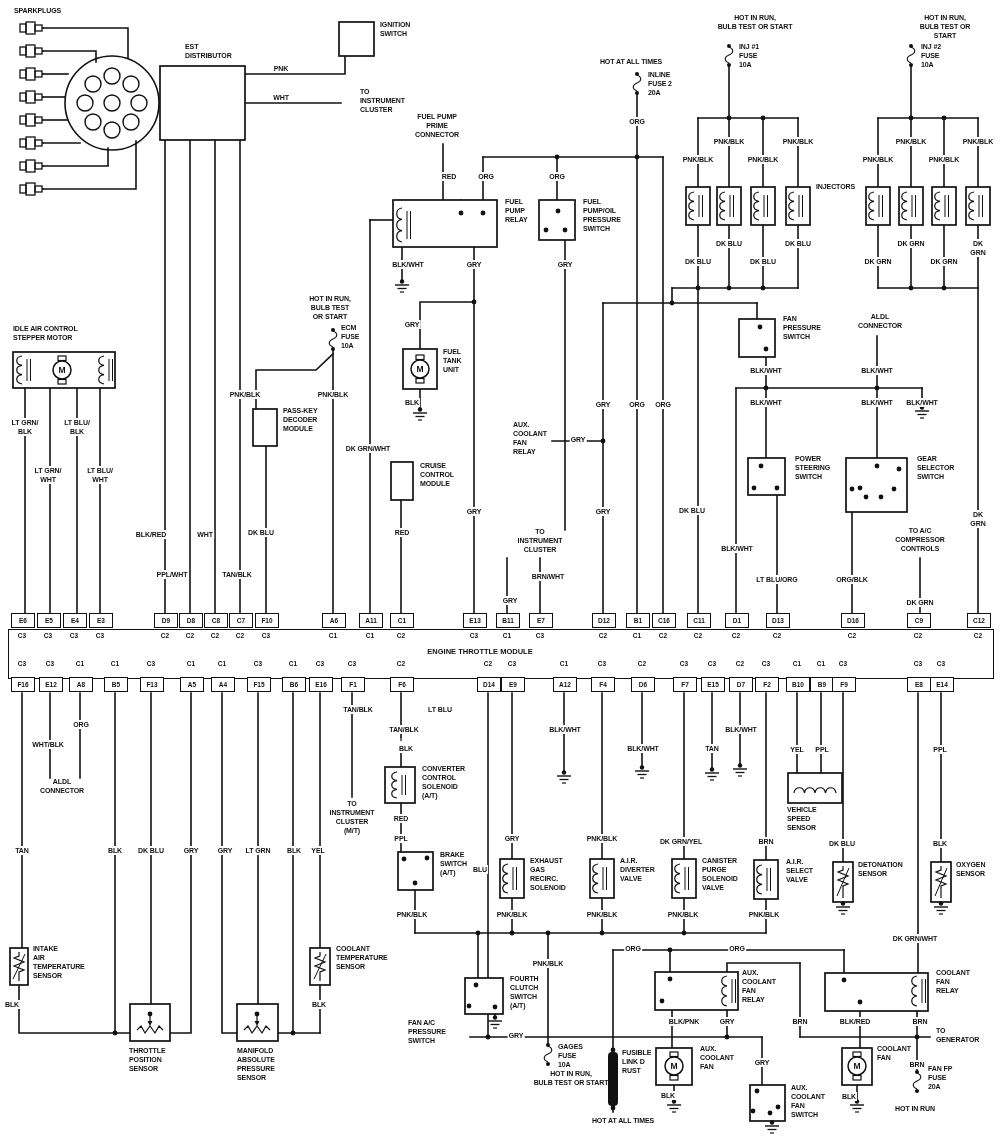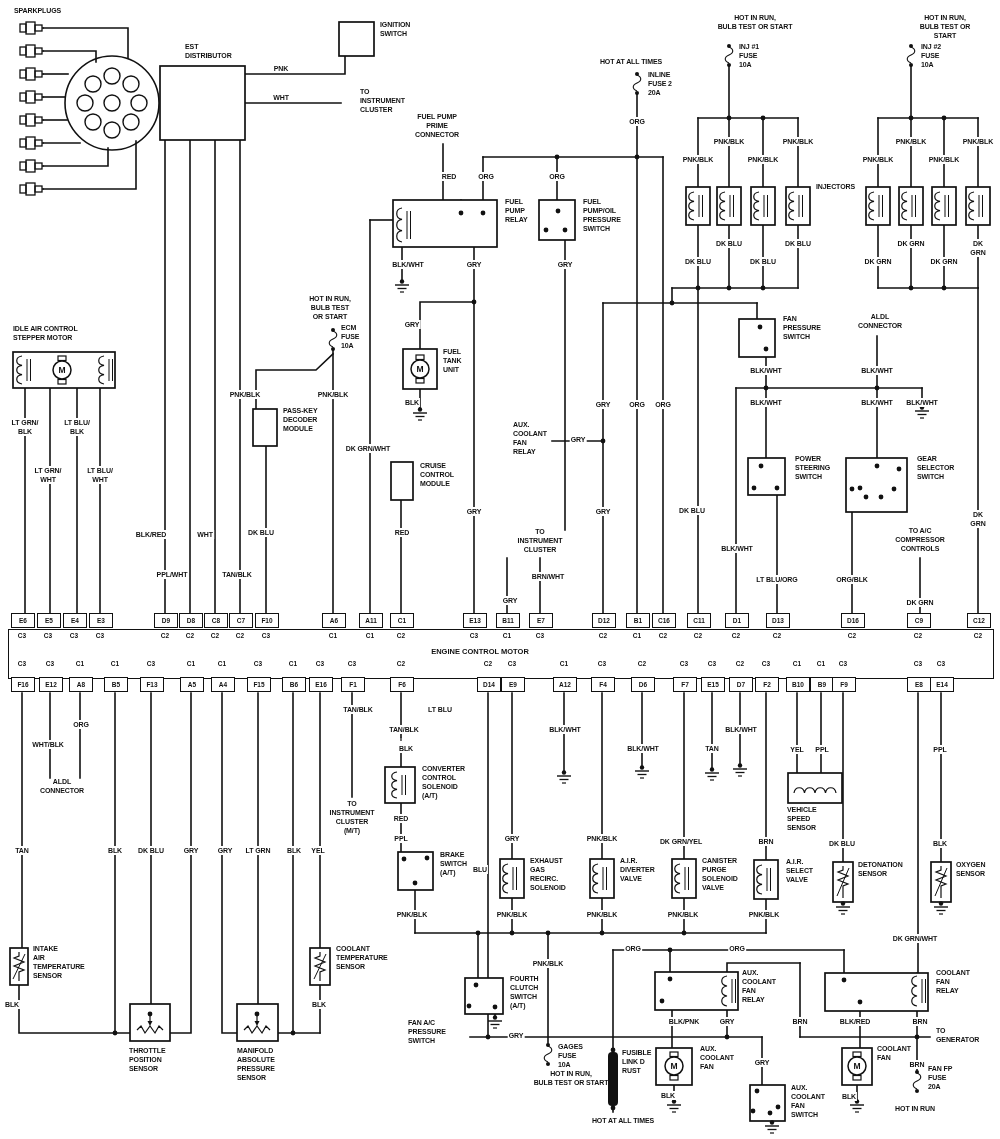--- a/index.html
+++ b/index.html
@@ -477,21 +477,21 @@
         <circle cx="753" cy="1111" r="2.4" fill="#111"></circle>
         <circle cx="770" cy="1113" r="2.4" fill="#111"></circle>
         <circle cx="778" cy="1107" r="2.4" fill="#111"></circle>
         <circle cx="150" cy="1014" r="2.4" fill="#111"></circle>
         <circle cx="257" cy="1014" r="2.4" fill="#111"></circle>
         <circle cx="613" cy="1050" r="2.4" fill="#111"></circle>
         <circle cx="613" cy="1108" r="2.4" fill="#111"></circle>
       </g>
     </svg>
   <div id="ecm-box" style="left: 8px; top: 629px; width: 984px; height: 48px;"></div>
-  <div id="ecm-title" style="left: 480px; top: 647px;">ENGINE CONTROL MOTOR</div>
+  <div id="ecm-title" style="left: 480px; top: 647px;">ENGINE THROTTLE MODULE</div>
 <div class="pin" style="left: 11px; top: 613px;">E6</div>
     <div class="sub" style="left: 11px; top: 632px;">C3</div>
     <div class="pin" style="left: 37px; top: 613px;">E5</div>
     <div class="sub" style="left: 37px; top: 632px;">C3</div>
     <div class="pin" style="left: 63px; top: 613px;">E4</div>
     <div class="sub" style="left: 63px; top: 632px;">C3</div>
     <div class="pin" style="left: 89px; top: 613px;">E3</div>
     <div class="sub" style="left: 89px; top: 632px;">C3</div>
     <div class="pin" style="left: 154px; top: 613px;">D9</div>
     <div class="sub" style="left: 154px; top: 632px;">C2</div>

